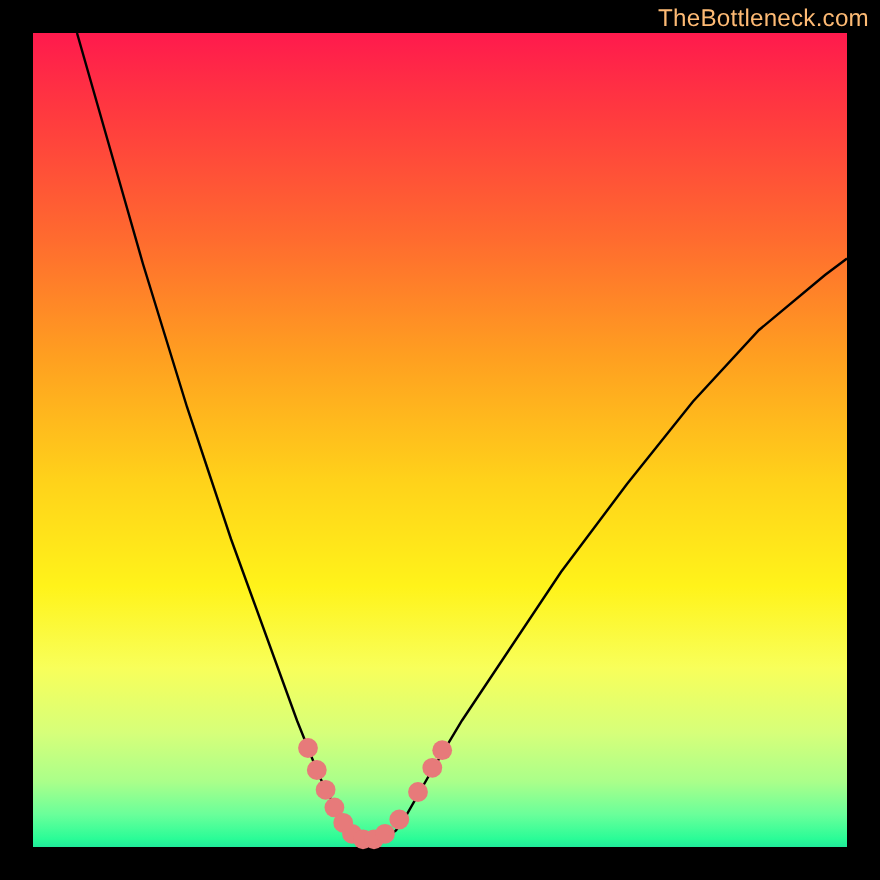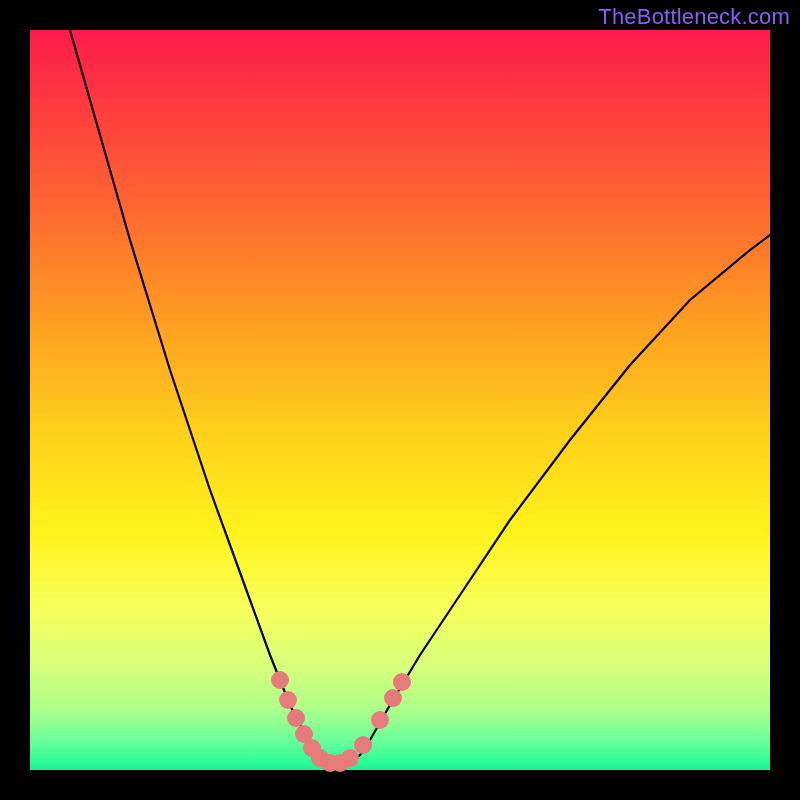--- a/index.html
+++ b/index.html
@@ -37,21 +37,21 @@
       #aaff8a 92%,
       #6aff9a 96%,
       #2afc97 99%,
       #20ea9a 100%
     );
   }
   .watermark {
     position: absolute;
     top: 4px;
     right: 10px;
-    color: #8b5cf6;
+    color: #fdba74;
     font-size: 22px;
     letter-spacing: 0.2px;
     font-weight: 500;
   }
   svg.curve {
     position: absolute;
     top: 0;
     left: 0;
     width: 740px;
     height: 740px;

